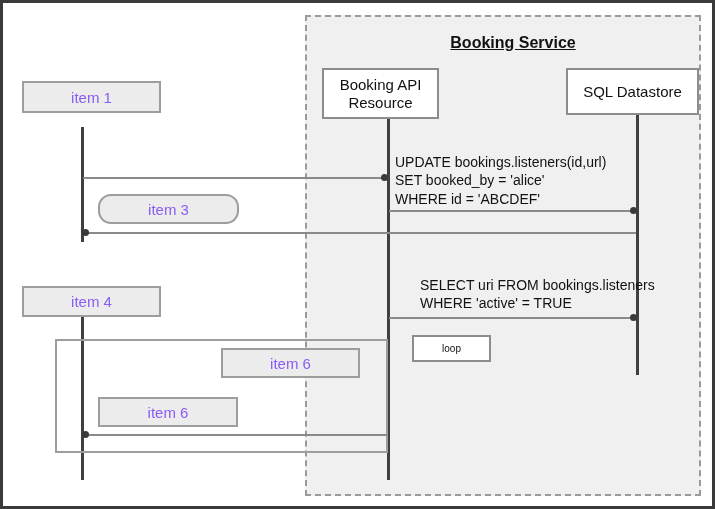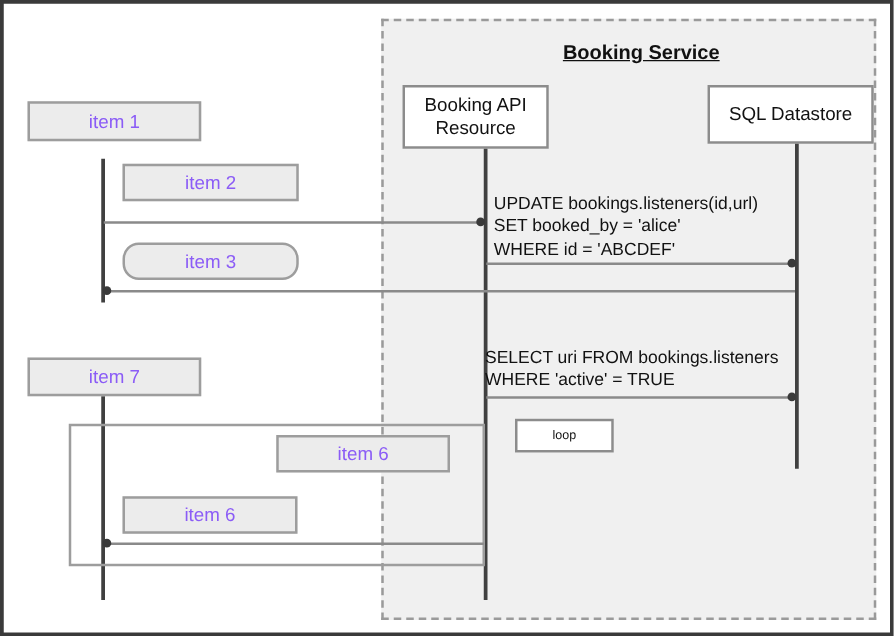--- a/index.html
+++ b/index.html
@@ -137,40 +137,39 @@
   <div class="lifeline" style="left:78px; top:124px; height:115px;"></div>
 
   <div class="lifeline" style="left:78px; top:312px; height:165px;"></div>
 
   <div class="lifeline" style="left:384px; top:116px; height:361px;"></div>
 
   <div class="lifeline" style="left:633px; top:112px; height:260px;"></div>
 
   <div class="item-box" style="left:19px; top:78px; width:139px; height:32px;">item 1</div>
 
-  <div class="item-box" style="left:95px; top:128px; width:141px; height:30px;">item 2</div>
 
   <div class="msg-line" style="left:80px; top:174px; width:302px;"></div>
   <div class="arrow-head-right" style="left:378px; top:171px;"></div>
 
   <div class="msg-text" style="left:392px; top:150px;">UPDATE bookings.listeners(id,url)
 SET booked_by = 'alice'
 WHERE id = 'ABCDEF'</div>
 
   <div class="msg-line" style="left:386px; top:207px; width:245px;"></div>
   <div class="arrow-head-right" style="left:627px; top:204px;"></div>
 
   <div class="item-box" style="left:95px; top:191px; width:141px; height:30px;border-radius:13px;">item 3</div>
 
   <div class="msg-line" style="left:82px; top:229px; width:551px;"></div>
   <div class="arrow-head-left" style="left:79px; top:226px;"></div>
 
-  <div class="item-box" style="left:19px; top:283px; width:139px; height:31px;">item 7</div>
+  <div class="item-box" style="left:19px; top:283px; width:139px; height:31px;">item 4</div>
 
-  <div class="msg-text" style="left:385px; top:273px;">SELECT uri FROM bookings.listeners
+  <div class="msg-text" style="left:385px; top:273px;padding-left:32px;">SELECT uri FROM bookings.listeners
 WHERE 'active' = TRUE</div>
 
   <div class="msg-line" style="left:386px; top:314px; width:245px;"></div>
   <div class="arrow-head-right" style="left:627px; top:311px;"></div>
 
   <div class="loop-frame" style="left:52px; top:336px; width:333px; height:114px;"></div>
 
   <div class="loop-label" style="left:409px; top:332px; width:79px; height:27px;">loop</div>
 
   <div class="item-box" style="left:218px; top:345px; width:139px; height:30px;">item 6</div>

